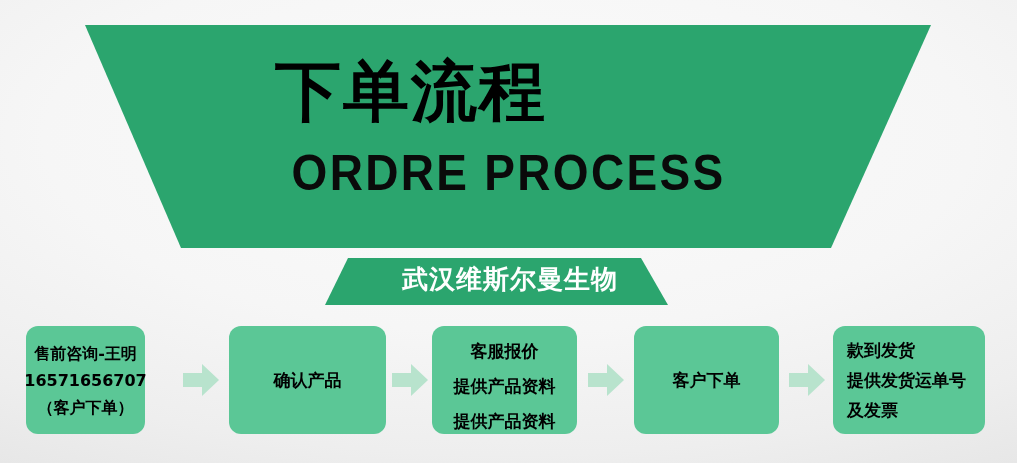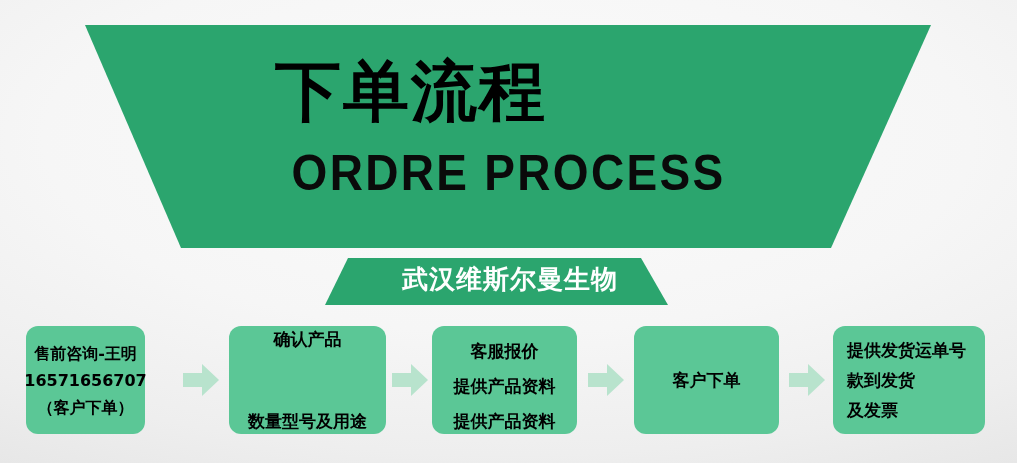--- a/index.html
+++ b/index.html
@@ -191,21 +191,20 @@
     </div>
 
     <div class="flow-arrow" id="arrow-1">
       <svg width="36" height="32" viewBox="0 0 36 32" xmlns="http://www.w3.org/2000/svg">
         <polygon points="0,9 19,9 19,0 36,16 19,32 19,23 0,23" fill="#b8e3cd"></polygon>
       </svg>
     </div>
 
     <div class="flow-box" id="box-2">
       <span class="line">确认产品</span>
-      <span class="line">数量型号及用途</span>
     </div>
 
     <div class="flow-arrow" id="arrow-2">
       <svg width="36" height="32" viewBox="0 0 36 32" xmlns="http://www.w3.org/2000/svg">
         <polygon points="0,9 19,9 19,0 36,16 19,32 19,23 0,23" fill="#b8e3cd"></polygon>
       </svg>
     </div>
 
     <div class="flow-box" id="box-3">
       <span class="line">客服报价</span>
@@ -223,19 +222,19 @@
       <span class="line">客户下单</span>
     </div>
 
     <div class="flow-arrow" id="arrow-4">
       <svg width="36" height="32" viewBox="0 0 36 32" xmlns="http://www.w3.org/2000/svg">
         <polygon points="0,9 19,9 19,0 36,16 19,32 19,23 0,23" fill="#b8e3cd"></polygon>
       </svg>
     </div>
 
     <div class="flow-box" id="box-5">
+      <span class="line">款到发货</span>
       <span class="line">提供发货运单号</span>
-      <span class="line">款到发货</span>
       <span class="line">及发票</span>
     </div>
 
   </div>
 </div>
 
 </body></html>

